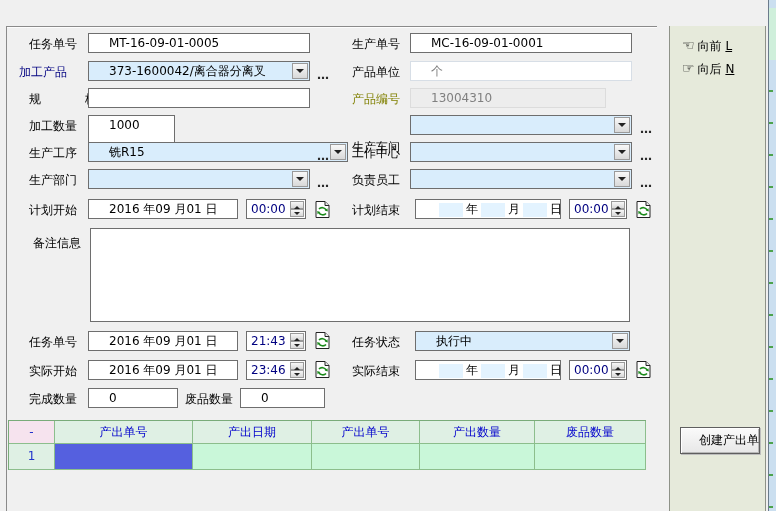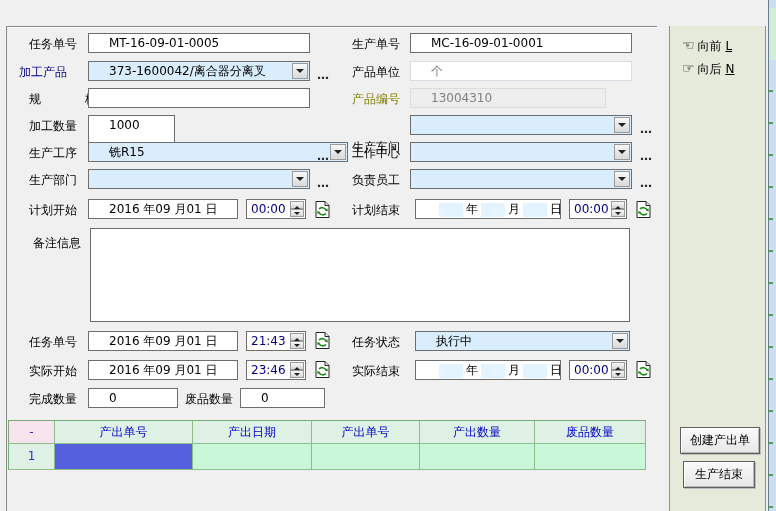--- a/index.html
+++ b/index.html
@@ -58,21 +58,21 @@
   .gsel{background:#5560DF;}
   .w0{width:46px}.w1{width:138px}.w2{width:119px}.w3{width:108px}.w4{width:115px}.w5{width:111px}
   
   .panel{position:absolute;left:669px;top:26px;width:97px;height:485px;background:#E6EADB;
          border-left:1px solid #8E9288;border-right:1px solid #8E9288;box-sizing:border-box;}
   .navitem{position:absolute;color:#000;line-height:16px;white-space:nowrap;cursor:default;}
   .navitem .hand{font-size:14px;margin-right:3px;}
   .navitem u{text-decoration:underline;}
   .btn{position:absolute;background:linear-gradient(#FAFAFA,#E7E7E7);border:1px solid #5f5f5f;
        box-shadow:inset 1px 1px 0 #ffffff, inset -1px -1px 0 #b8b8b8, 1px 1px 0 #bdbdbd;
-       text-align:center;color:#000;cursor:default;box-sizing:border-box;}
+       text-align:right;color:#000;cursor:default;box-sizing:border-box;}
   
   .bg-edge{position:absolute;left:768px;top:0;width:1px;height:511px;background:#6B7B8B;}
   .bg-strip{position:absolute;left:769px;top:0;width:7px;height:511px;background:#CBDFF0;}
   .bg-strip .mint{position:absolute;left:0;top:8px;width:7px;height:52px;background:#CFEFDB;}
   .bg-strip .ticks{position:absolute;left:0;top:60px;width:4px;height:451px;
        background:repeating-linear-gradient(180deg,transparent 0 30px,#4DA34D 30px 32px);}
 </style>
 </head>
 <body>
 
@@ -281,21 +281,20 @@
   </div>
 
   <div class="panel">
     <div class="navitem" style="left:12px;top:11px;">
       <span class="hand">☜</span><span>向前 </span><u>L</u>
     </div>
     <div class="navitem" style="left:12px;top:34px;">
       <span class="hand">☞</span><span>向后 </span><u>N</u>
     </div>
     <div class="btn" style="left:10px;top:401px;width:80px;height:27px;line-height:25px;">创建产出单</div>
-    <div class="btn" style="left:13px;top:435px;width:72px;height:27px;line-height:25px;">生产结束</div>
   </div>
 
   <div class="bg-edge"></div>
   <div class="bg-strip">
     <div class="mint"></div>
     <div class="ticks"></div>
   </div>
 
 </div>
 

